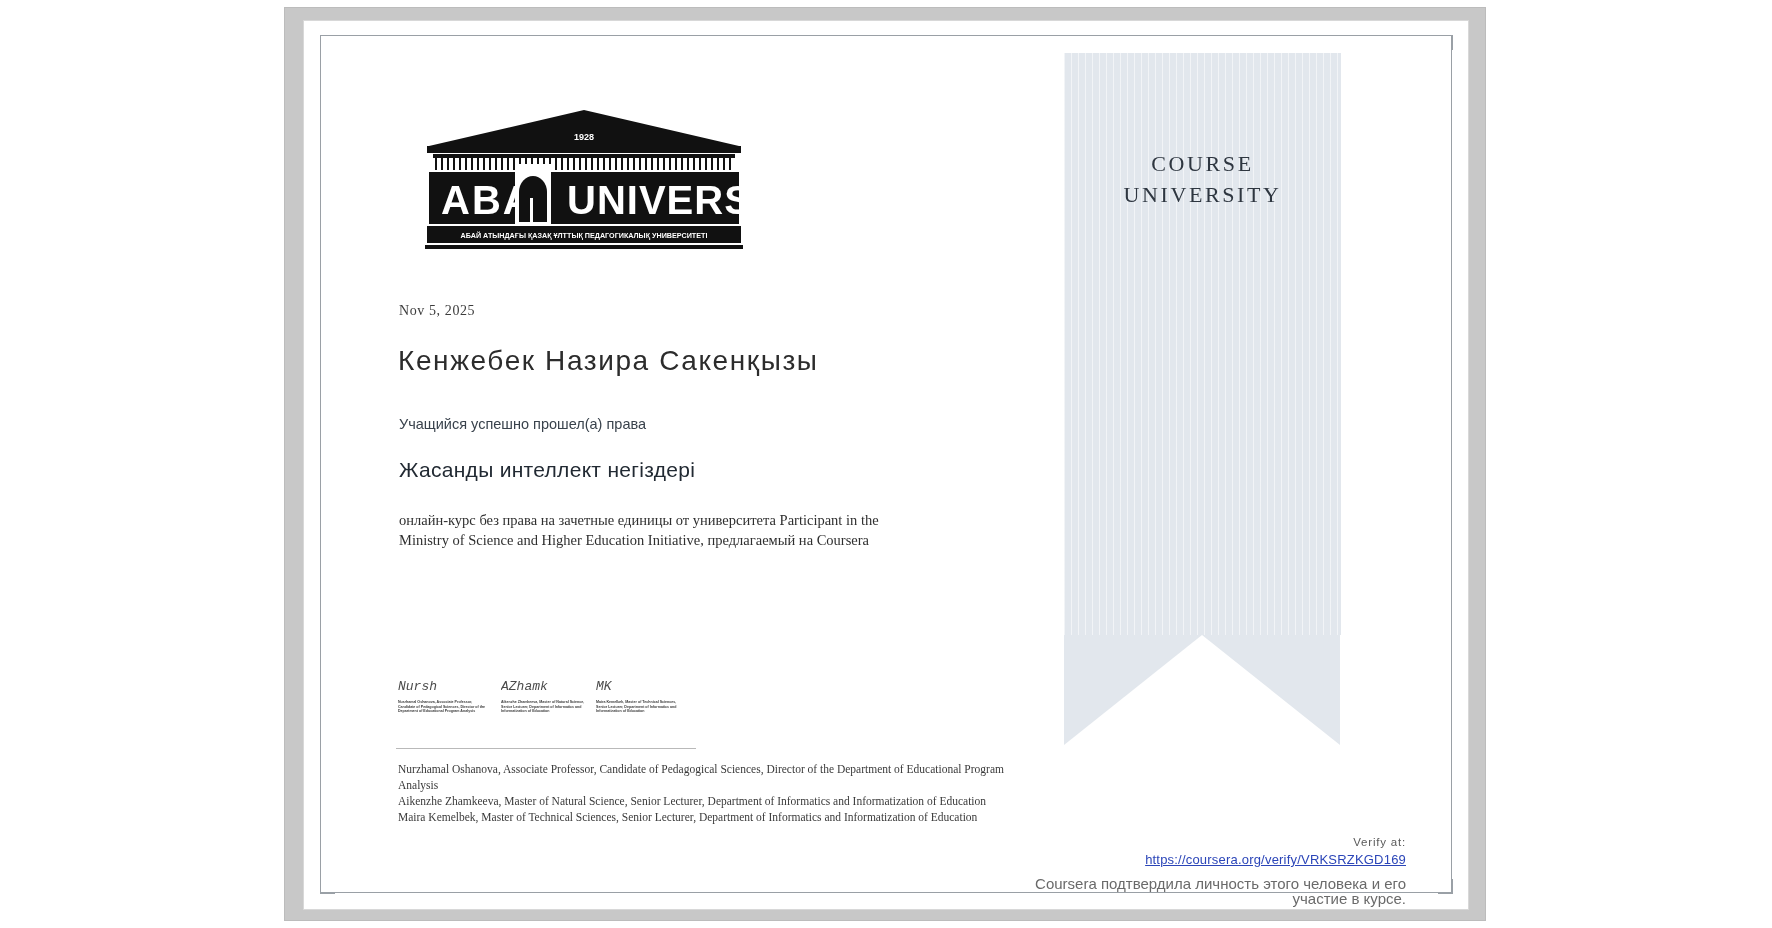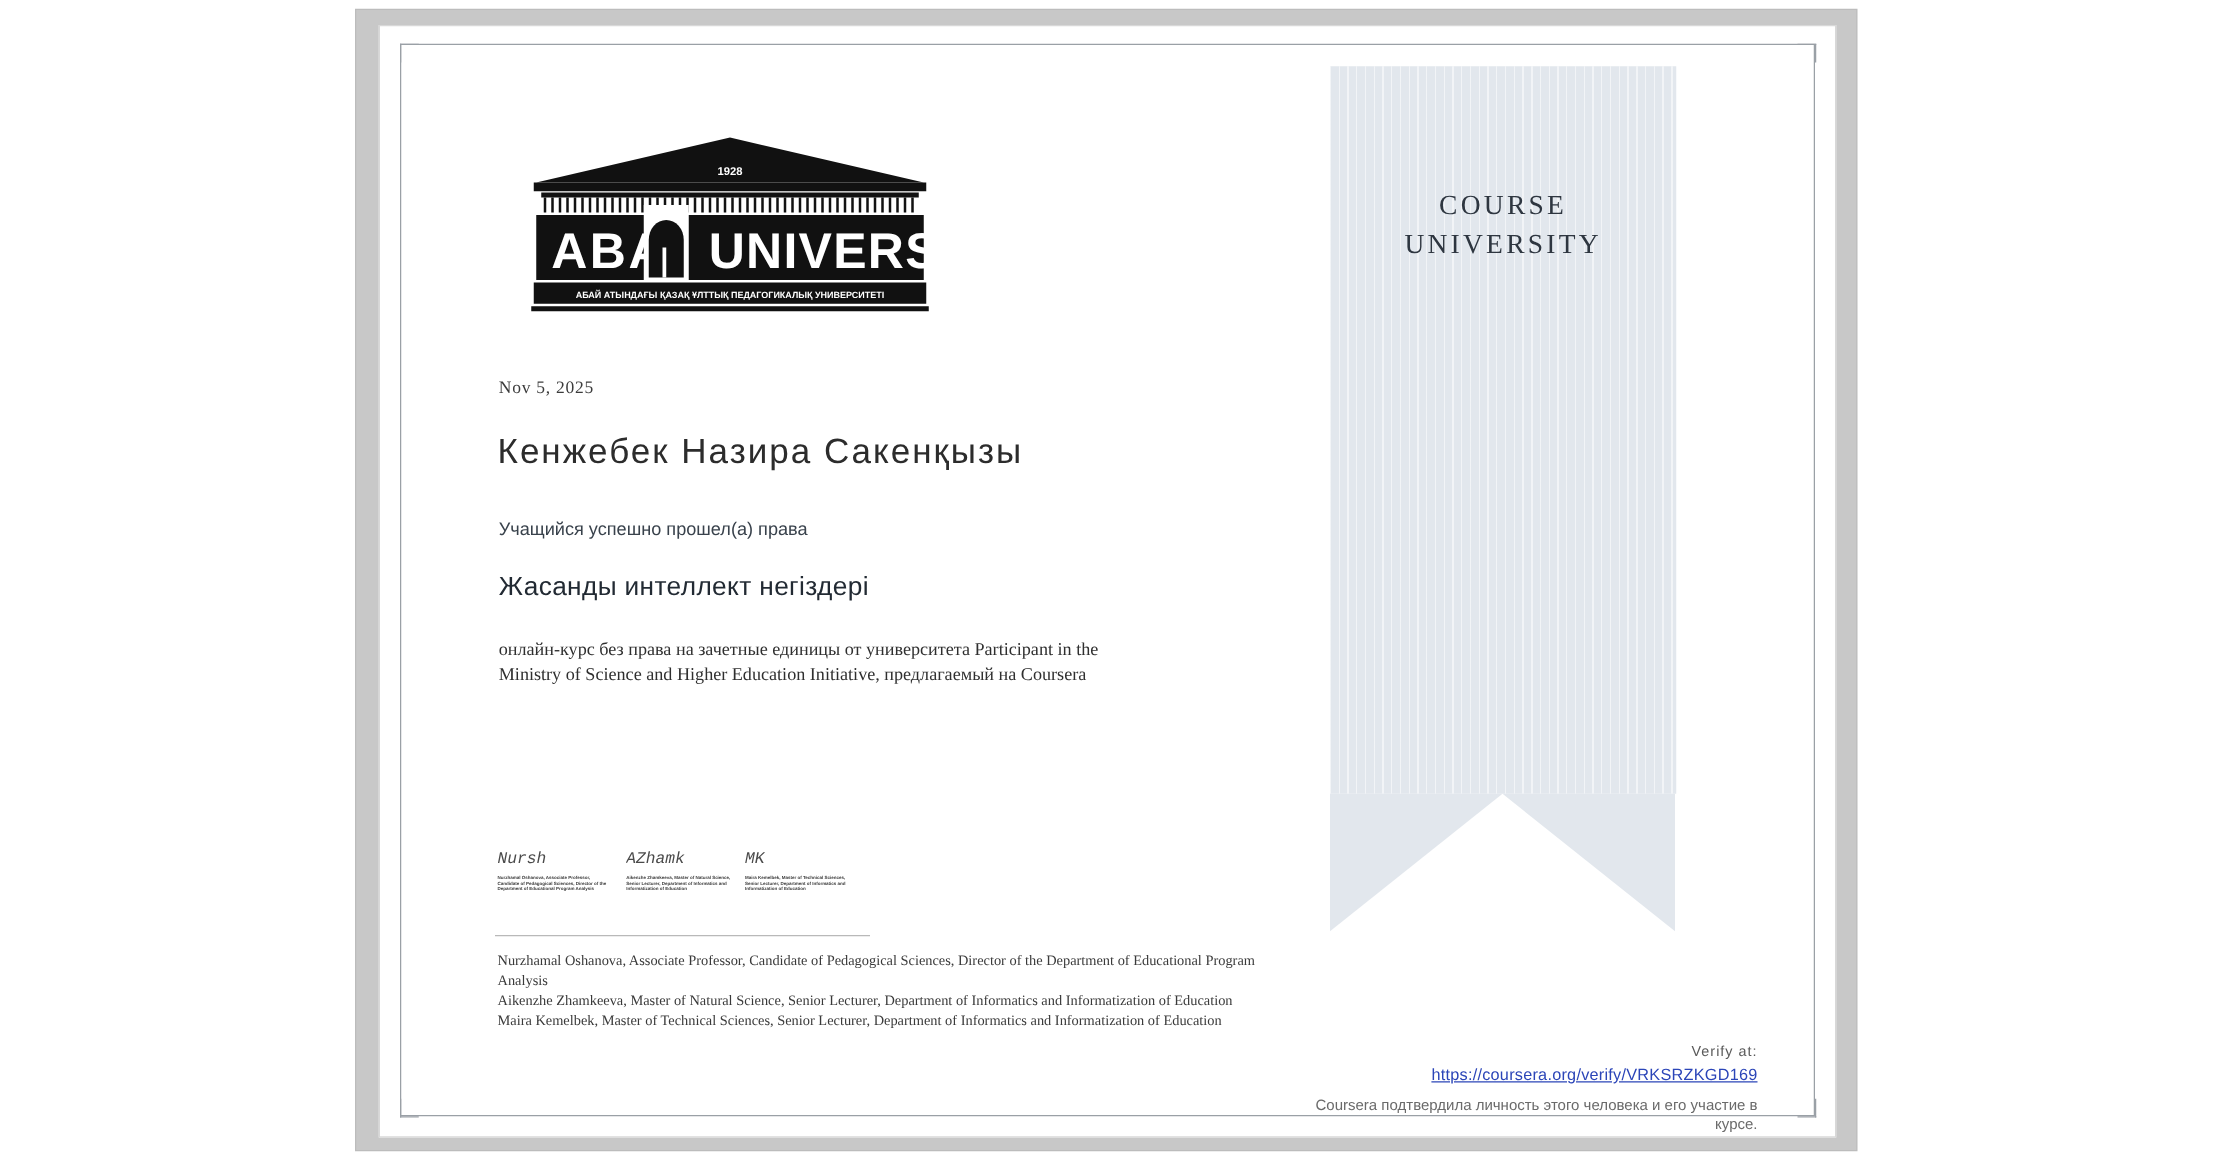--- a/index.html
+++ b/index.html
@@ -238,21 +238,21 @@
     font-family: "Liberation Sans", sans-serif;
     font-size: 13px;
     color: #2b45b8;
     text-decoration: underline;
     letter-spacing: 0.2px;
     cursor: pointer;
   }
   .verify-note {
     margin-top: 8px;
     font-family: "Liberation Sans", sans-serif;
-    font-size: 12px;
+    font-size: 15px;
     line-height: 15px;
     color: #6a6a6a;
   }
 </style>
 </head>
 <body>
 
 <div class="page">
 
   <div class="viewer">

